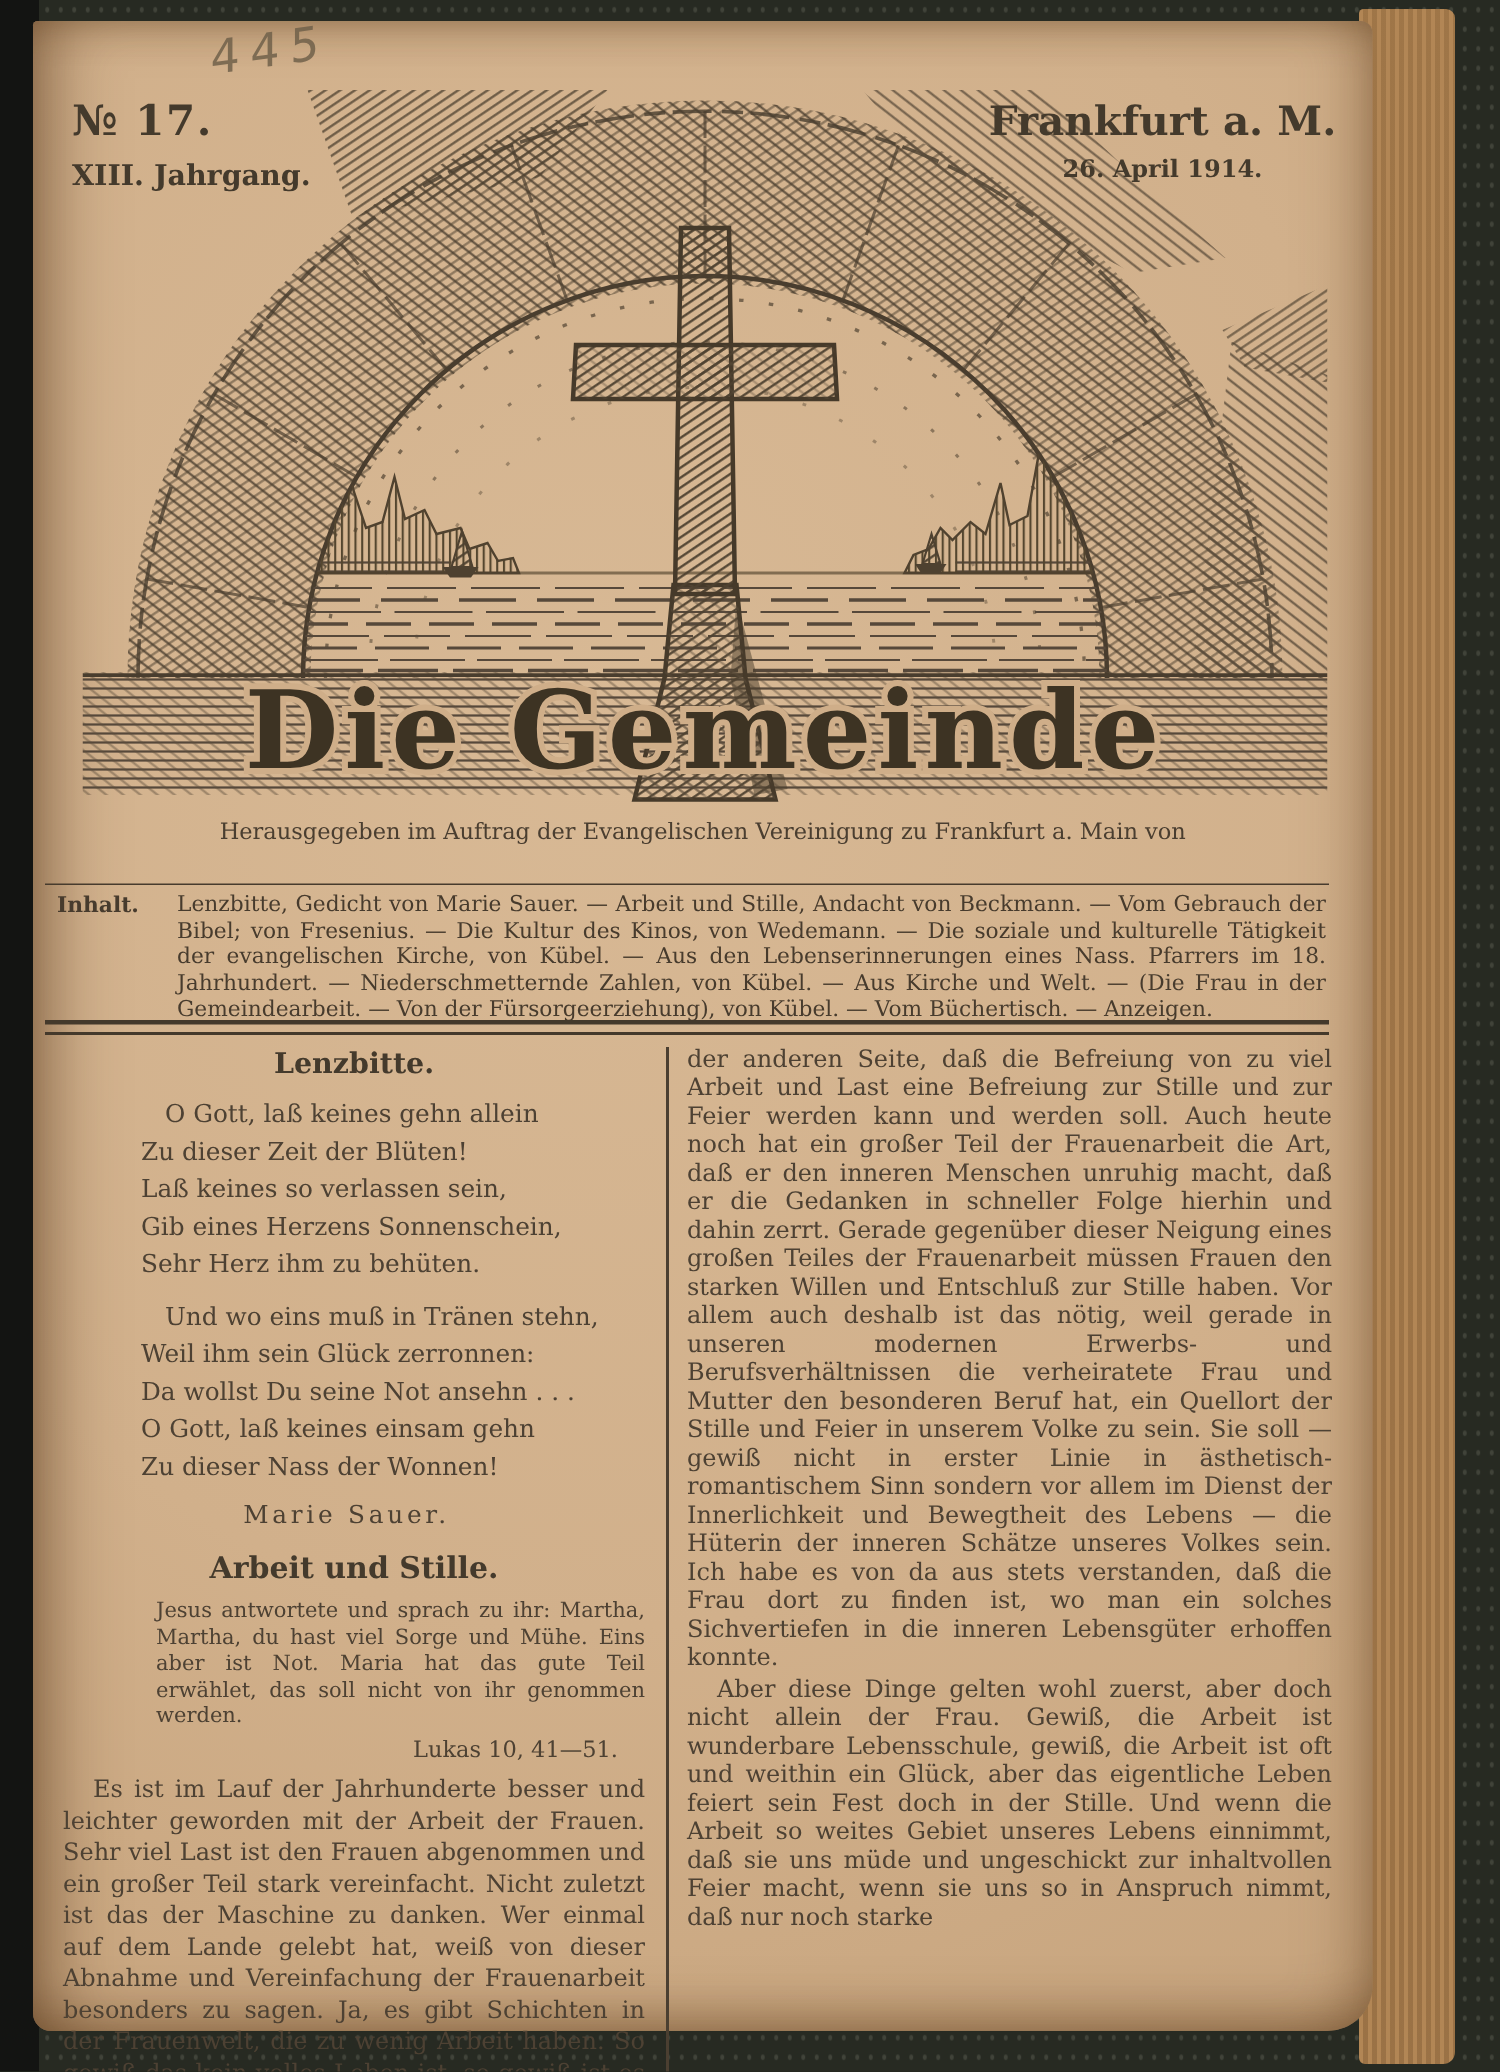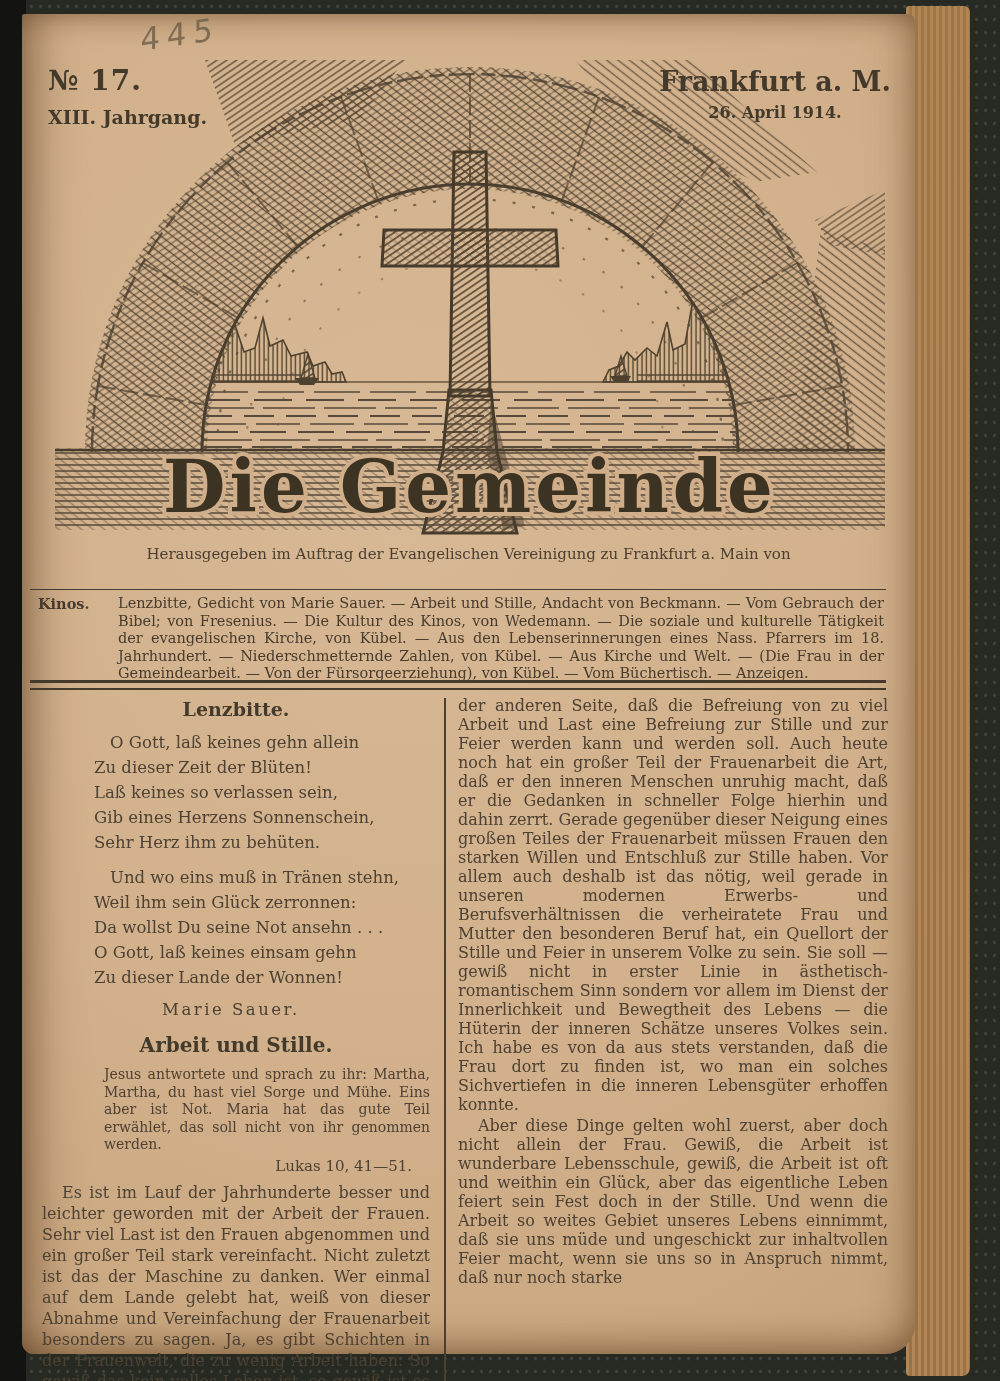--- a/index.html
+++ b/index.html
@@ -196,21 +196,21 @@
     </g>
 
     <text x="415" y="452" text-anchor="middle" font-family="DejaVu Serif, serif" font-weight="bold" font-size="72" letter-spacing="4" fill="#3d3323" stroke="#cfae89" stroke-width="8" paint-order="stroke">Die Gemeinde</text>
   </svg>
 
   <div class="pub-line">Herausgegeben im Auftrag der Evangelischen Vereinigung zu Frankfurt a. Main von</div>
 
   <div class="rule-single"></div>
 
   <div class="contents">
-    <span class="label">Kinos.</span>
+    <span class="label">Inhalt.</span>
     <span>Lenzbitte, Gedicht von Marie Sauer. — Arbeit und Stille, Andacht von Beckmann. — Vom Gebrauch der Bibel; von Fresenius. — Die Kultur des Kinos, von Wedemann. — Die soziale und kulturelle Tätigkeit der evangelischen Kirche, von Kübel. — Aus den Lebenserinnerungen eines Nass. Pfarrers im 18. Jahrhundert. — Niederschmetternde Zahlen, von Kübel. — Aus Kirche und Welt. — (Die Frau in der Gemeindearbeit. — Von der Fürsorgeerziehung), von Kübel. — Vom Büchertisch. — Anzeigen.</span>
   </div>
 
   <div class="rule-double"></div>
 
   <div class="cols">
 
     <div class="col-left">
       <div class="poem-title">Lenzbitte.</div>
       <div class="poem">
@@ -219,21 +219,21 @@
           <div>Zu dieser Zeit der Blüten!</div>
           <div>Laß keines so verlassen sein,</div>
           <div>Gib eines Herzens Sonnenschein,</div>
           <div>Sehr Herz ihm zu behüten.</div>
         </div>
         <div class="stanza">
           <div class="first">Und wo eins muß in Tränen stehn,</div>
           <div>Weil ihm sein Glück zerronnen:</div>
           <div>Da wollst Du seine Not ansehn . . .</div>
           <div>O Gott, laß keines einsam gehn</div>
-          <div>Zu dieser Lande der Wonnen!</div>
+          <div>Zu dieser Nass der Wonnen!</div>
         </div>
       </div>
       <div class="poem-author">Marie Sauer.</div>
 
       <div class="art-title">Arbeit und Stille.</div>
       <div class="epigraph">Jesus antwortete und sprach zu ihr: Martha, Martha, du hast viel Sorge und Mühe. Eins aber ist Not. Maria hat das gute Teil erwählet, das soll nicht von ihr genommen werden.</div>
       <div class="epigraph-src">Lukas 10, 41—51.</div>
       <div class="bodytext indent">Es ist im Lauf der Jahrhunderte besser und leichter geworden mit der Arbeit der Frauen. Sehr viel Last ist den Frauen abgenommen und ein großer Teil stark vereinfacht. Nicht zuletzt ist das der Maschine zu danken. Wer einmal auf dem Lande gelebt hat, weiß von dieser Abnahme und Vereinfachung der Frauenarbeit besonders zu sagen. Ja, es gibt Schichten in der Frauenwelt, die zu wenig Arbeit haben. So gewiß das kein volles Leben ist, so gewiß ist es auf</div>
     </div>
 

